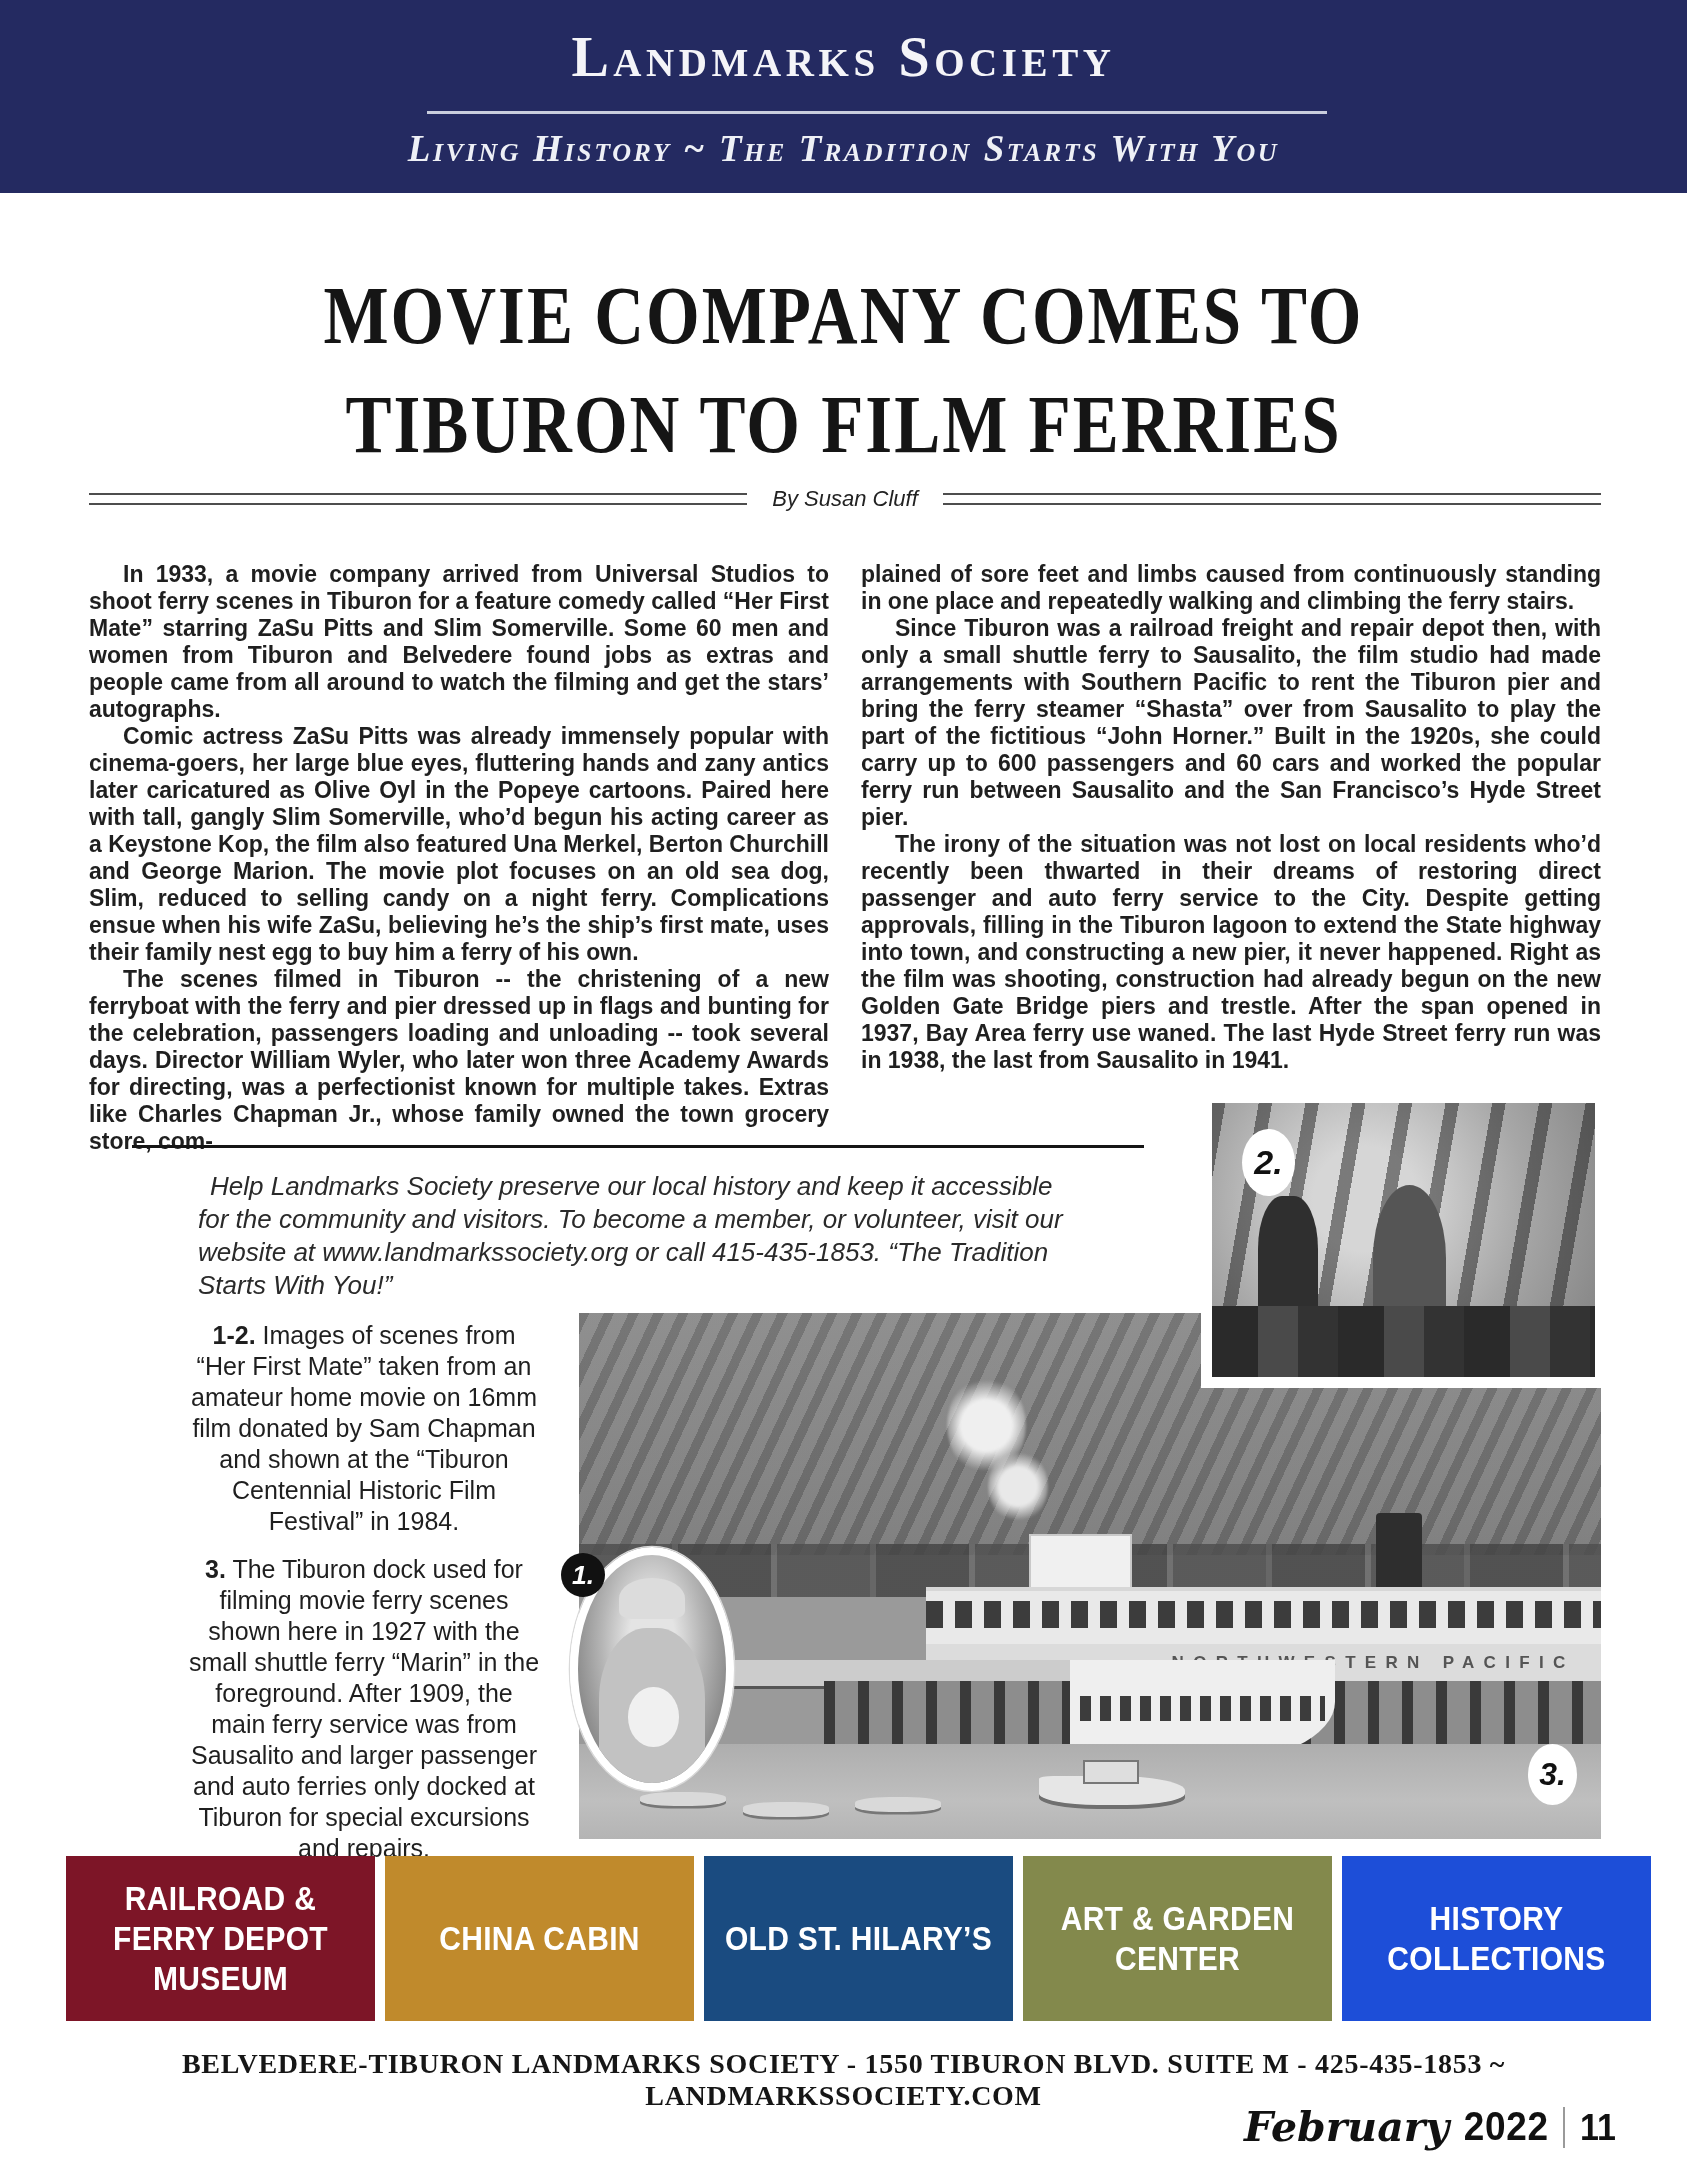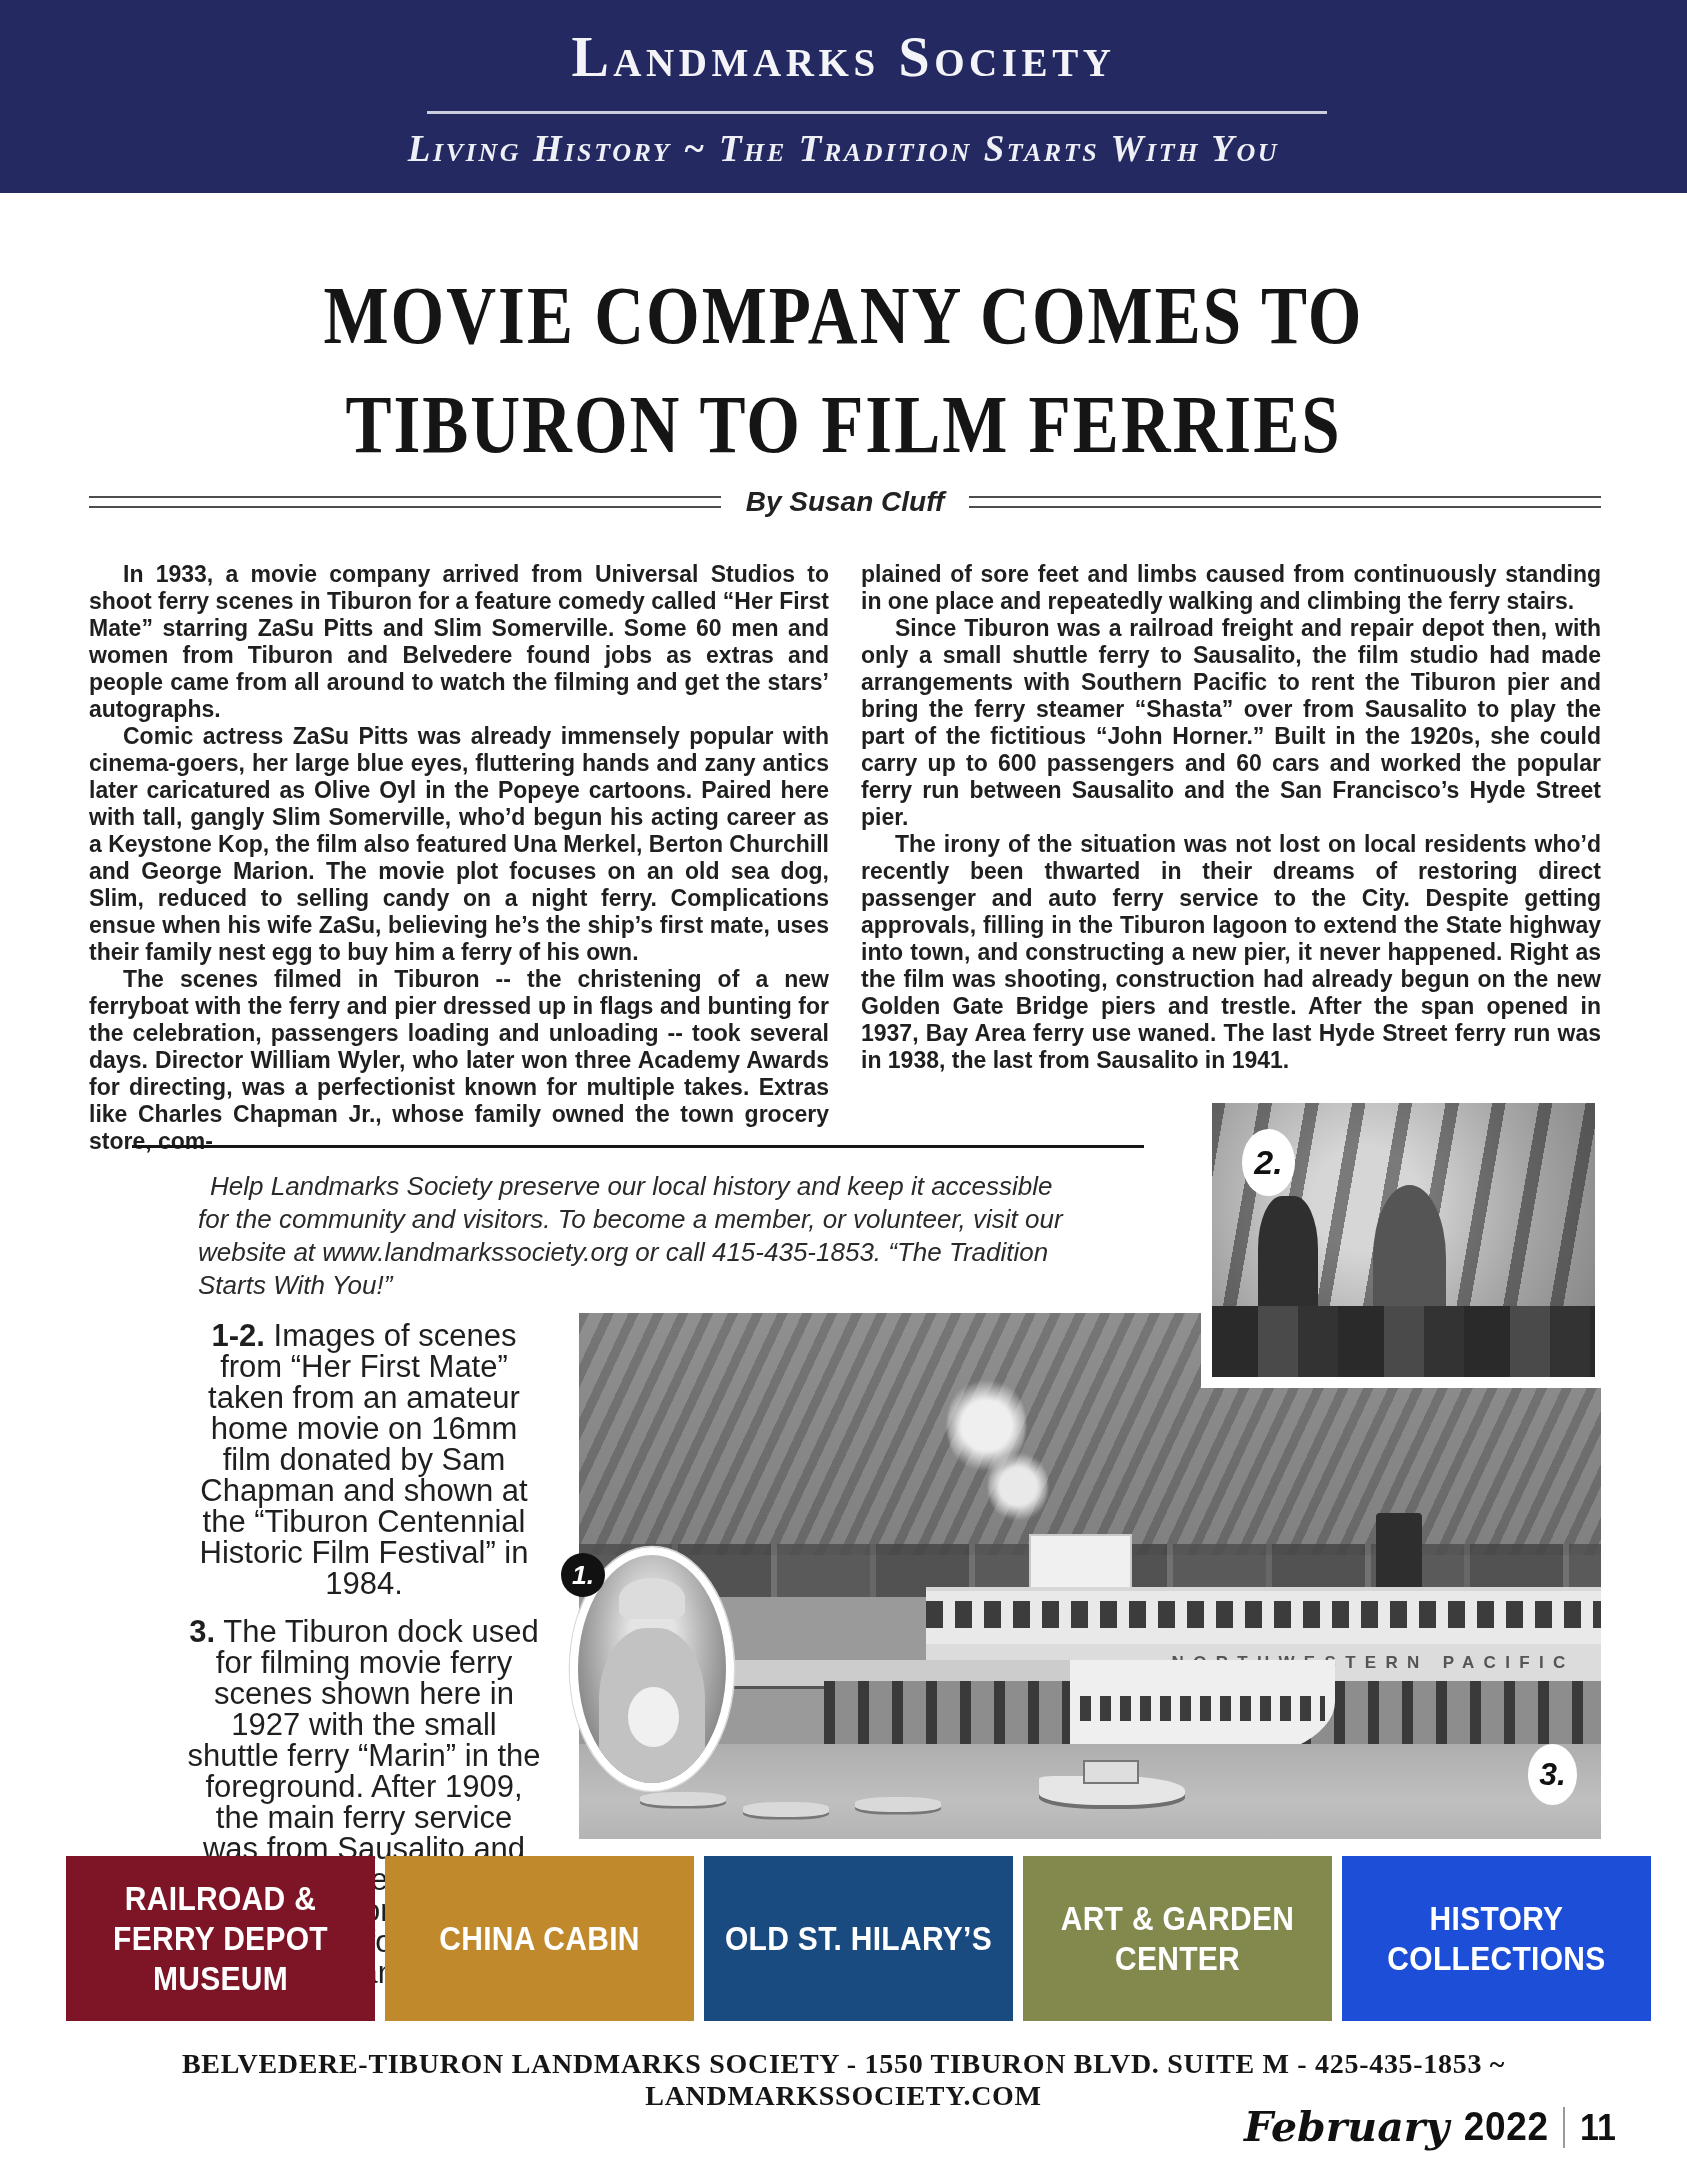--- a/index.html
+++ b/index.html
@@ -17,35 +17,35 @@
     font-size:37px;letter-spacing:2.6px;color:#eef0f6;}
 
   
   .headline{position:absolute;left:0;top:261px;width:100%;text-align:center;
     font-family:"Liberation Serif", serif;font-weight:bold;color:#151515;
     font-size:69px;letter-spacing:2px;line-height:91px;transform:scaleY(1.2);transform-origin:top center;}
 
   
   .byline-row{position:absolute;left:89px;top:486px;width:1512px;display:flex;align-items:center;}
   .byline-rule{flex:1;height:8.6px;border-top:2.6px solid #4d4d4d;border-bottom:2.6px solid #4d4d4d;}
-  .byline-text{padding:0 25px;font-size:28px;font-style:italic;color:#222;white-space:nowrap;font-weight:bold;}
+  .byline-text{padding:0 25px;font-size:22px;font-style:italic;color:#222;white-space:nowrap;}
 
   
   .columns{position:absolute;left:89px;top:561px;width:1512px;display:flex;gap:32px;}
   .col{width:740px;font-size:23px;line-height:27px;text-align:justify;color:#1f1f1f;font-weight:bold;}
   .col p{margin:0;text-indent:34px;}
 
   
   .mid-rule{position:absolute;left:132px;top:1145px;width:1012px;height:2.6px;background:#161616;}
   .callout{position:absolute;left:198px;top:1170px;width:883px;font-size:26px;line-height:33px;
     font-style:italic;color:#2a2a2a;text-indent:12px;}
 
   
   .caption-block{position:absolute;left:187px;top:1320px;width:354px;text-align:center;
-    font-size:31px;line-height:31px;color:#1f1f1f;}
+    font-size:25px;line-height:31px;color:#1f1f1f;}
   .caption-block .cap{margin:0 0 17px 0;}
   .cap b{font-weight:bold;}
 
   
   .photo-main{position:absolute;left:579px;top:1313px;width:1022px;height:526px;background:#9a9a9a;overflow:hidden;}
   .pm-hill{position:absolute;left:0;top:0;width:100%;height:46%;
     background:
       repeating-linear-gradient(115deg, rgba(60,60,60,.25) 0 9.3px, rgba(160,160,160,.25) 9.3px 22.5px),
       linear-gradient(180deg,#8a8a8a,#767676);}
   .pm-smoke{position:absolute;left:36%;top:12%;width:79px;height:99px;border-radius:50%;

